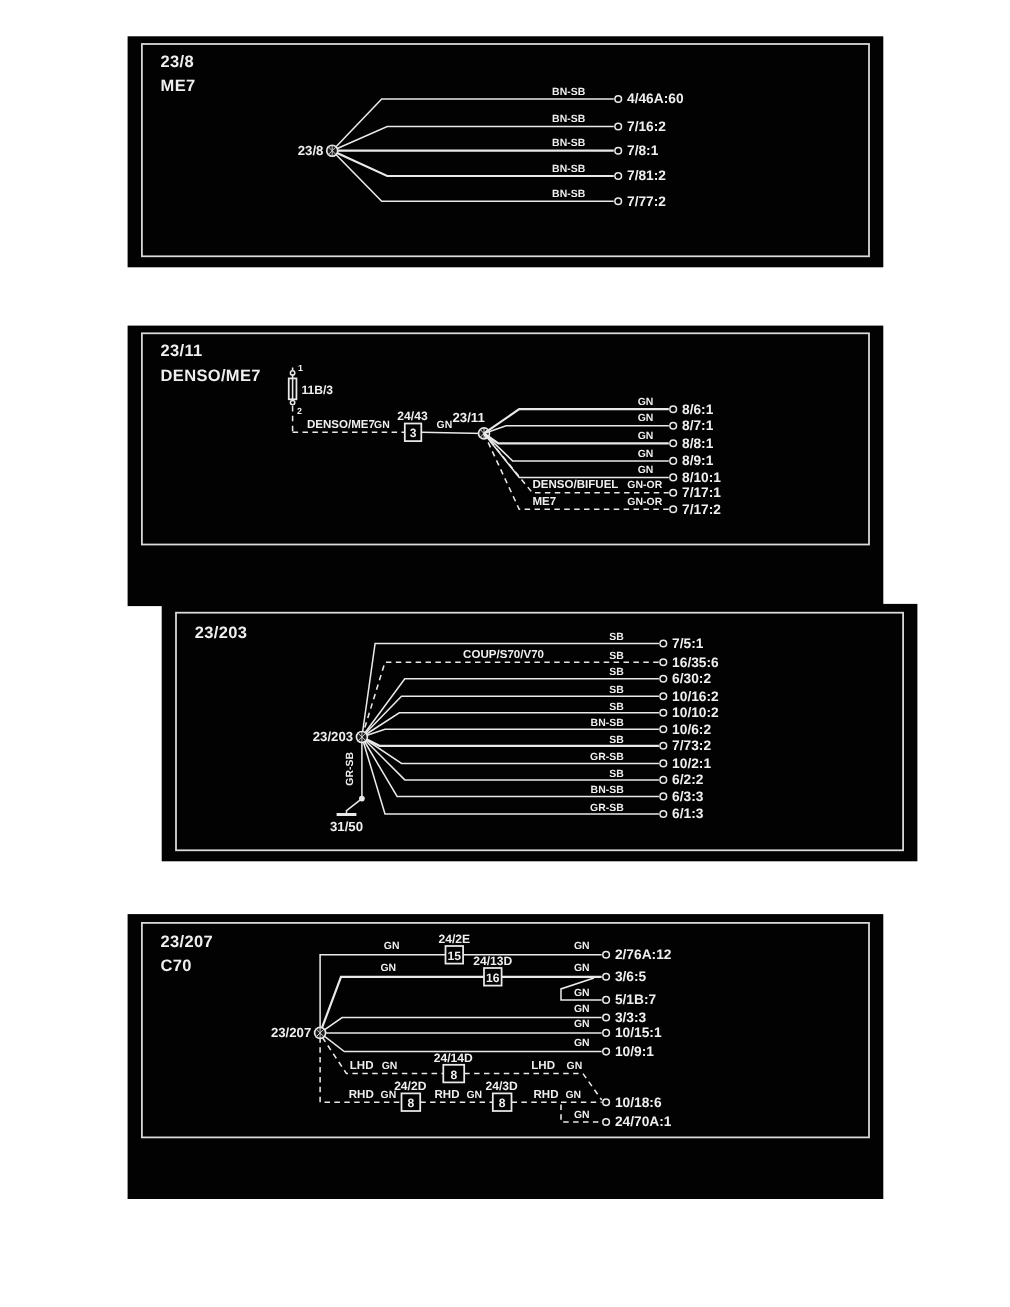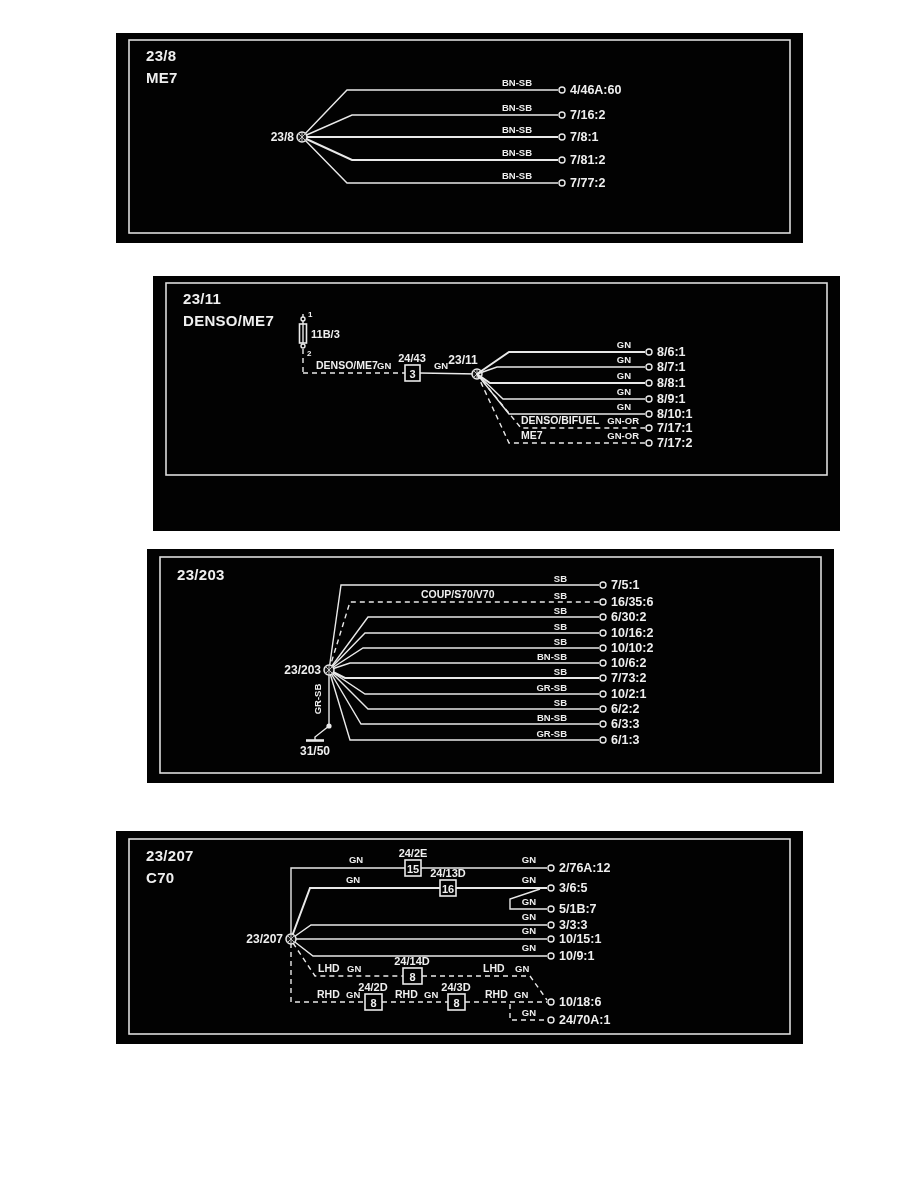--- a/index.html
+++ b/index.html
@@ -66,21 +66,21 @@
       <text class="t-node" x="178" y="108" text-anchor="end">23/8</text>
       <g>
         <circle class="nodec" cx="186" cy="104" r="5"></circle>
         <line class="hatch" x1="182" y1="100" x2="190" y2="108"></line>
         <line class="hatch" x1="190" y1="100" x2="182" y2="108"></line>
         <line class="hatch" x1="186" y1="99" x2="186" y2="109"></line>
       </g>
     </svg>
   </div>
 
-  <div class="panel" style="top:276px;height:255px;margin-left:37px;">
+  <div class="panel" style="top:296px;height:255px;">
     <svg width="687" height="209" viewBox="0 0 687 209">
       <rect class="border" x="13" y="7" width="661" height="192"></rect>
       <text class="t-title" x="30" y="28">23/11</text>
       <text class="t-title" x="30" y="50">DENSO/ME7</text>
 
       <g>
         <line class="wire" x1="150" y1="38" x2="150" y2="48"></line>
         <circle class="term" cx="150" cy="43" r="2"></circle>
         <rect class="cbox" x="146.5" y="48" width="7" height="19"></rect>
         <line class="wire" x1="150" y1="48" x2="150" y2="67"></line>
@@ -207,21 +207,21 @@
       </g>
       <line class="wire" x1="182" y1="126" x2="182" y2="177"></line>
       <text class="t-code" transform="translate(174,150) rotate(-90)" text-anchor="middle">GR-SB</text>
       <circle class="dot" cx="182" cy="177" r="2.6"></circle>
       <path class="wire" d="M182,177 L168,188 L168,191"></path>
       <line class="gnd" x1="159" y1="191.5" x2="177" y2="191.5"></line>
       <text class="t-node" x="168" y="206" text-anchor="middle">31/50</text>
     </svg>
   </div>
 
-  <div class="panel" style="top:831px;height:213px;">
+  <div class="panel" style="top:831px;height:259px;">
     <svg width="687" height="213" viewBox="0 0 687 213">
       <rect class="border" x="13" y="8" width="661" height="195"></rect>
       <text class="t-title" x="30" y="30">23/207</text>
       <text class="t-title" x="30" y="52">C70</text>
 
       <path class="wire" d="M175,108 L175,37 L289,37"></path>
       <text class="t-code" x="240" y="32" text-anchor="middle">GN</text>
       <rect class="cbox" x="289" y="29" width="16" height="16"></rect>
       <text class="t-conn" x="297" y="26" text-anchor="middle">24/2E</text>
       <text class="t-pin" x="297" y="41.5" text-anchor="middle">15</text>

